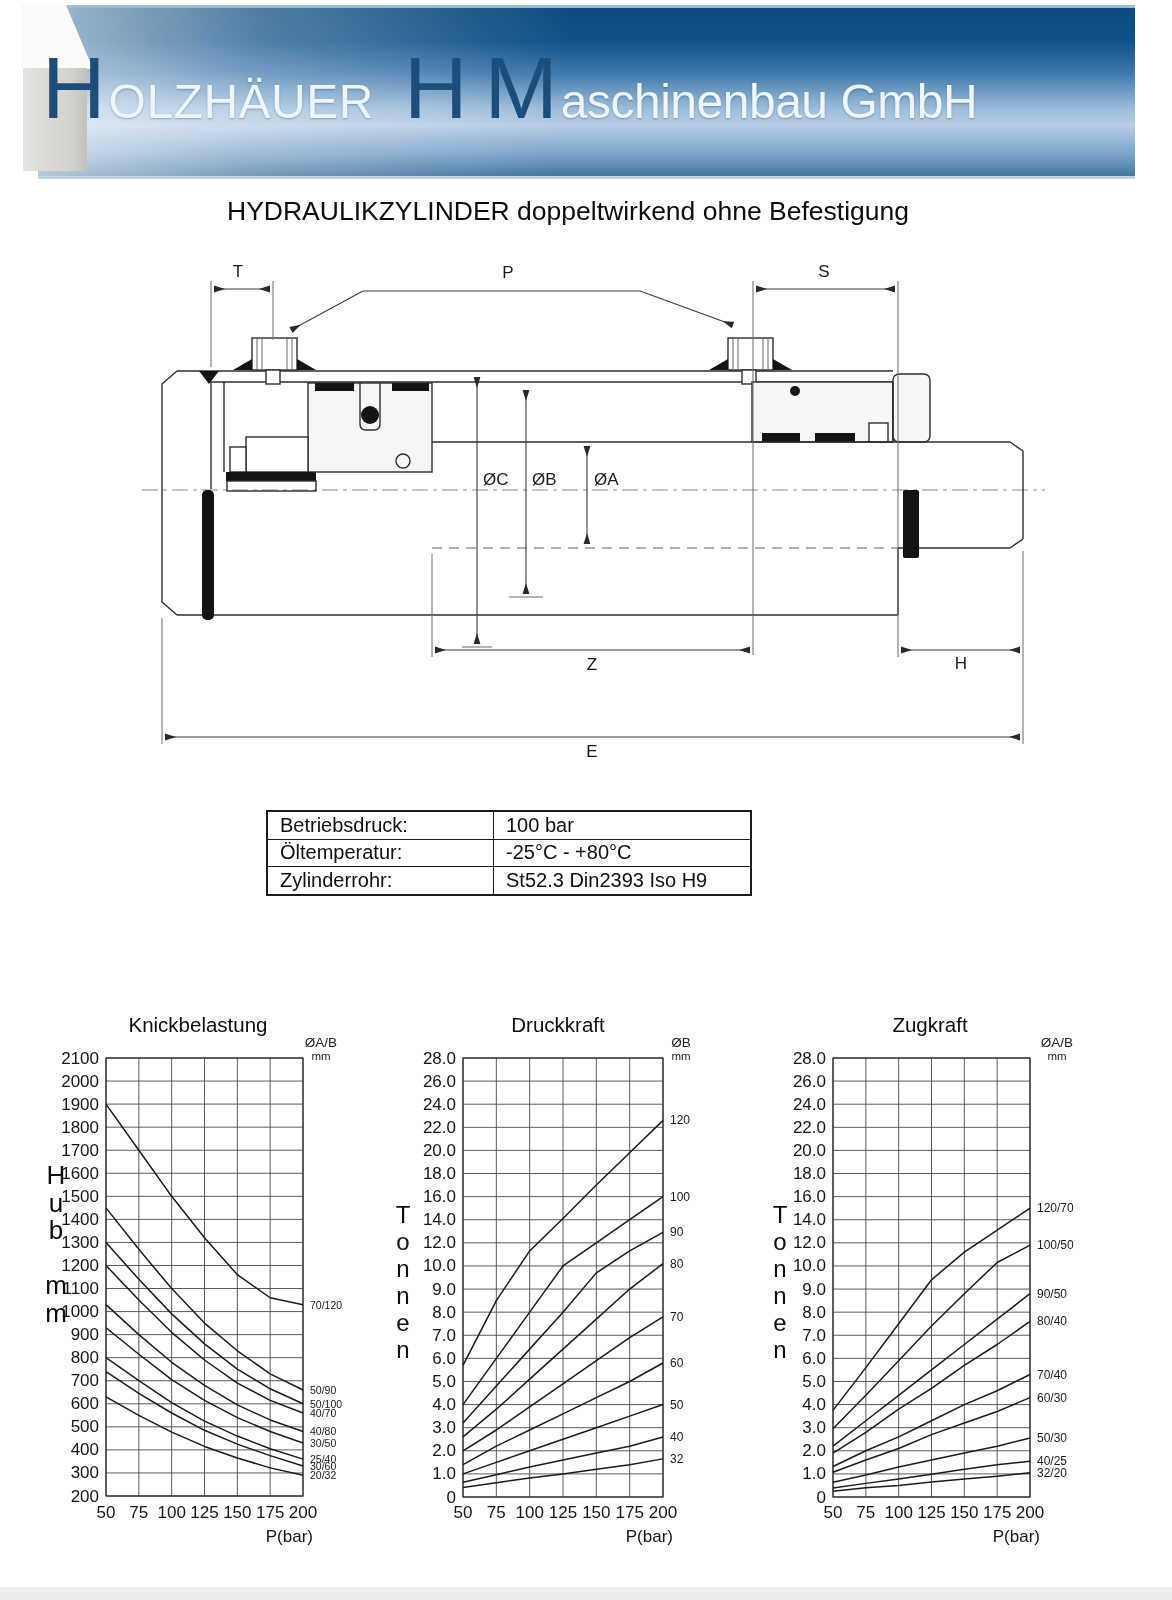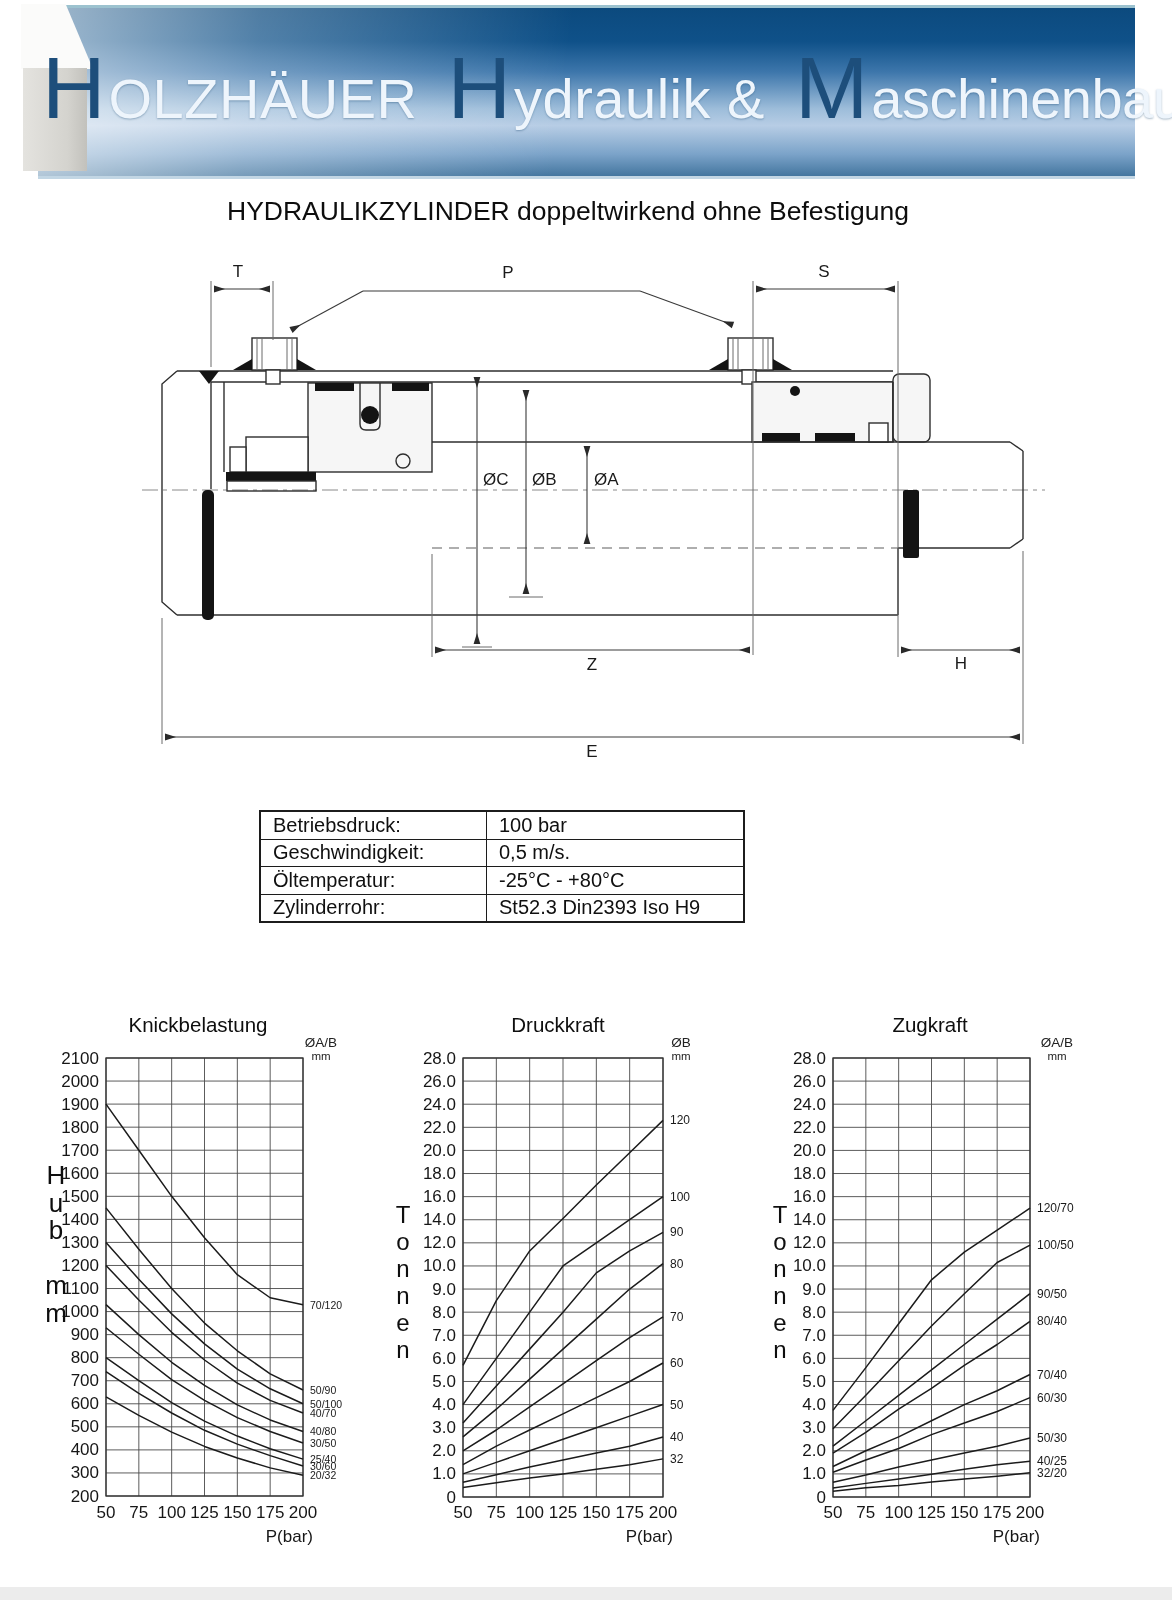--- a/index.html
+++ b/index.html
@@ -12,42 +12,42 @@
     background:
       linear-gradient(97deg, rgba(255,255,255,.62) 0%, rgba(255,255,255,.28) 20%, rgba(255,255,255,0) 48%),
       linear-gradient(180deg,#0c4a7e 0%,#0f5189 20%,#3d76ab 38%,#9dbdda 60%,#b7cde5 70%,#7ba3c9 87%,#44769f 100%);}
   #roof{position:absolute;left:21px;top:4px;width:72px;height:65px;background:#fbfbfa;
         clip-path:polygon(0 0,62% 0,100% 100%,0 100%);}
   #wall{position:absolute;left:23px;top:68px;width:64px;height:103px;
         background:linear-gradient(90deg,#e4e3df 0%,#d4d3ce 70%,#c2c1bc 100%);}
   #logo-text{position:absolute;left:42px;top:44px;display:flex;align-items:baseline;
              white-space:pre;line-height:1;}
   .logo-big{font-size:88px;color:#1d4e7b;font-weight:400;margin-right:3px;}
-  .logo-small{font-size:56px;color:#eef5fc;letter-spacing:.5px;text-shadow:0 1px 2px rgba(15,60,100,.35);}
+  .logo-small{font-size:48px;color:#eef5fc;letter-spacing:.5px;text-shadow:0 1px 2px rgba(15,60,100,.35);}
   .gap1{margin-left:30px;} .gap2{margin-left:14px;}
   .tight{letter-spacing:-0.5px;}
 
   
   #doc-title{position:absolute;left:0;top:196px;width:1172px;text-align:center;
              transform:translateX(-18px);font-size:26.5px;color:#0d0d0d;}
 
   
   #drawing-svg{position:absolute;left:0;top:240px;}
   .ln{stroke:#2e2e2e;stroke-width:1.4;fill:none;}
   .lnf{stroke:#2e2e2e;stroke-width:1.4;fill:#f6f6f6;}
   .lnw{stroke:#2e2e2e;stroke-width:1.4;fill:#ffffff;}
   .thin{stroke:#6a6a6a;stroke-width:1;fill:none;}
   .blk{fill:#141414;stroke:none;}
   .dim{stroke:#3a3a3a;stroke-width:1.1;fill:none;}
   .dimtxt{font-size:17px;fill:#1a1a1a;}
   .cl{stroke:#8a8a8a;stroke-width:1;fill:none;stroke-dasharray:16 5 4 5;}
   .hid{stroke:#5f5f5f;stroke-width:1.1;fill:none;stroke-dasharray:10 7;}
 
   
-  #spec-table{position:absolute;left:259px;top:810px;width:486px;border:2.5px solid #1c1c1c;
+  #spec-table{position:absolute;left:266px;top:810px;width:486px;border:2.5px solid #1c1c1c;
               border-collapse:collapse;table-layout:fixed;}
   #spec-table td{border:1.6px solid #1c1c1c;font-size:20px;height:26.5px;
                  padding:0 0 0 12px;color:#101010;white-space:nowrap;}
   #spec-table td.c1{width:213px;}
 
   
   #charts-svg{position:absolute;left:0;top:1000px;}
   #charts-svg text{font-family:"Liberation Sans", sans-serif;}
   .tick{font-size:17px;fill:#161616;}
   .ctitle{font-size:20.5px;fill:#0e0e0e;}
@@ -62,21 +62,21 @@
   #footer-strip{position:absolute;left:0;bottom:0;width:1172px;height:13px;background:#ececec;}
 </style>
 </head>
 <body>
 
 <div id="page">
 
   <div id="banner"></div>
   <div id="roof"></div>
   <div id="wall"></div>
-  <div id="logo-text"><span class="logo-big">H</span><span class="logo-small">OLZHÄUER</span><span class="logo-big gap1">H</span><span class="logo-small">ydraulik &amp; </span><span class="logo-big gap2">M</span><span class="logo-small tight">aschinenbau GmbH</span></div>
+  <div id="logo-text"><span class="logo-big">H</span><span class="logo-small">OLZHÄUER</span><span class="logo-big gap1">H</span><span class="logo-big gap2">M</span><span class="logo-small tight">aschinenbau GmbH</span></div>
 
   <div id="doc-title">HYDRAULIKZYLINDER doppeltwirkend ohne Befestigung</div>
 
   <svg id="drawing-svg" width="1172" height="530" viewBox="0 240 1172 530">
     <defs>
       <marker id="arw" markerWidth="13" markerHeight="10" refX="12" refY="5" orient="auto-start-reverse" markerUnits="userSpaceOnUse">
         <path d="M1,5 L12,1.6 L12,8.4 Z" fill="#2a2a2a"></path>
       </marker>
     </defs>
 
@@ -188,24 +188,20 @@
       <line class="dim" x1="165" y1="737" x2="1020" y2="737" marker-start="url(#arw)" marker-end="url(#arw)"></line>
       <text class="dimtxt" x="592" y="757" text-anchor="middle">E</text>
     </g>
   </svg>
 
   <table id="spec-table">
     <tbody>
       <tr>
         <td class="c1">Betriebsdruck:</td>
         <td>100 bar</td>
-      </tr>
-      <tr>
-        <td class="c1">Geschwindigkeit:</td>
-        <td>0,5 m/s.</td>
       </tr>
       <tr>
         <td class="c1">Öltemperatur:</td>
         <td>-25°C - +80°C</td>
       </tr>
       <tr>
         <td class="c1">Zylinderrohr:</td>
         <td>St52.3 Din2393 Iso H9</td>
       </tr>
     </tbody>

